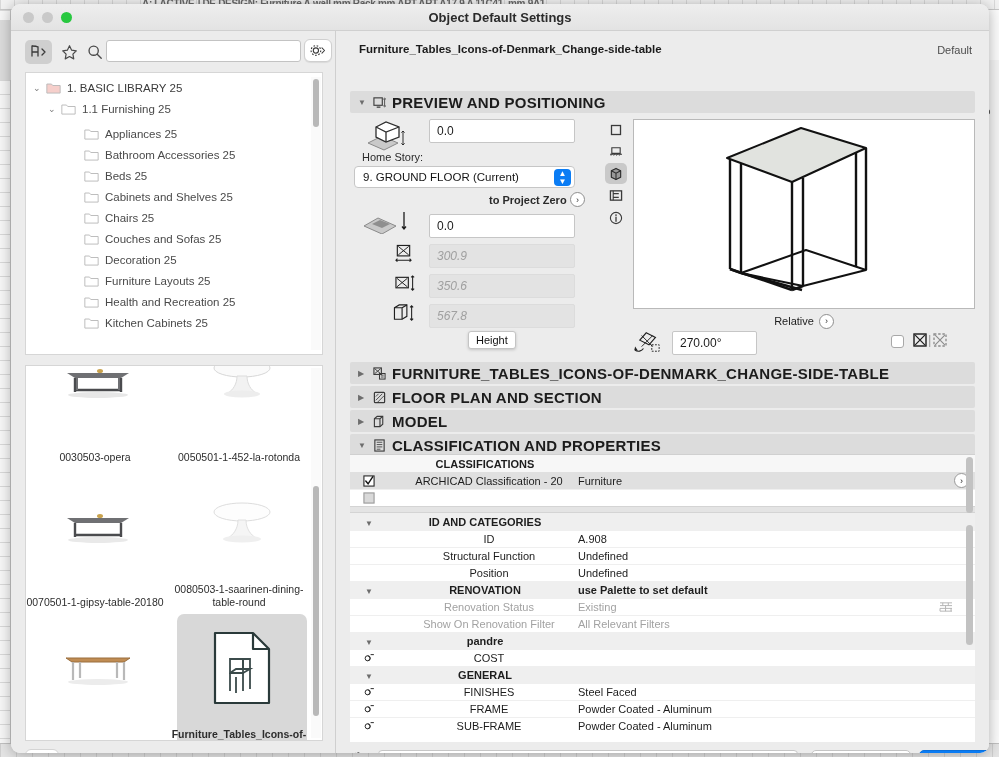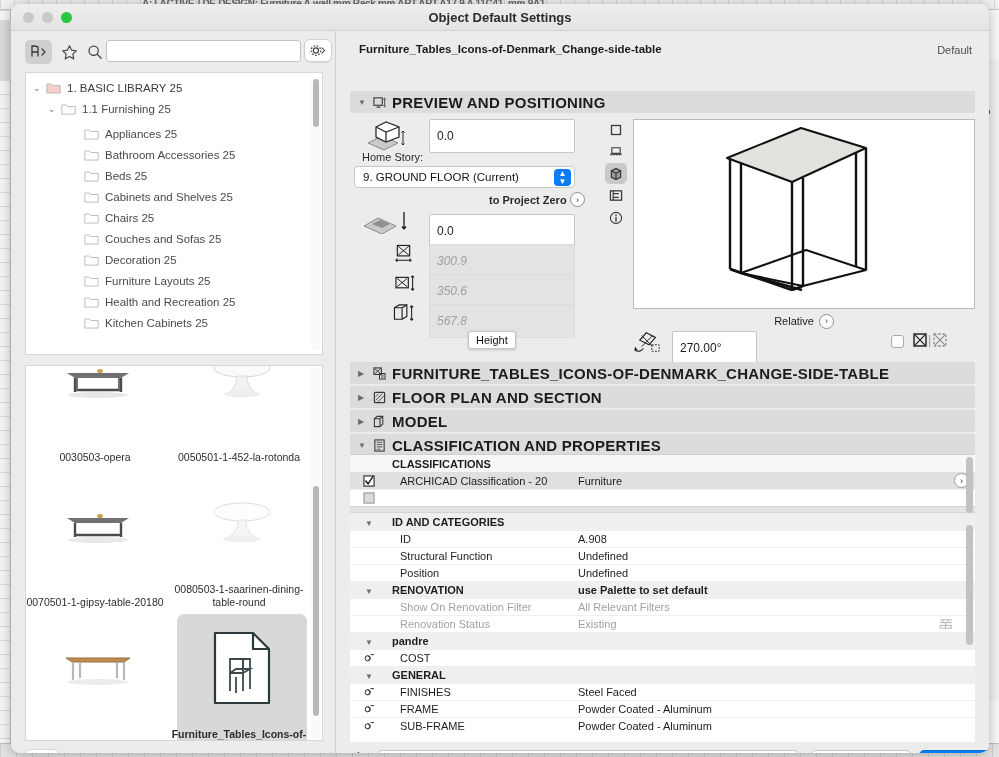--- a/index.html
+++ b/index.html
@@ -146,21 +146,21 @@
     position:absolute; left:14px; width:625px; height:22px;
     background:#dcdcdc; border-radius:2px;
     display:flex; align-items:center; padding-left:8px; gap:6px;
   }
   .sec-label { font-size:15px; font-weight:bold; letter-spacing:.25px; color:#1c1c1c; }
   .tri { width:9px; font-size:8px; color:#6d6d6d; }
 
   
   .ppBody { position:absolute; left:14px; top:85px; width:625px; height:240px; }
   .fld {
-    position:absolute; height:34px; background:#fff; border:1px solid #c6c6c6;
+    position:absolute; height:24px; background:#fff; border:1px solid #c6c6c6;
     border-radius:2px; font-size:12px; color:#1b1b1b; display:flex; align-items:center; padding-left:7px;
   }
   .fld.dis { background:#e3e3e3; border-color:#dcdcdc; color:#a0a0a0;font-style:italic; }
   .lbl { position:absolute; font-size:11px; color:#2b2b2b; }
   .combo {
     position:absolute; height:22px; background:#fff; border:1px solid #c6c6c6; border-radius:4px;
     font-size:11.5px; color:#141414; display:flex; align-items:center; padding-left:8px;
   }
   .combo .stepper {
     position:absolute; right:3px; top:2px; width:17px; height:17px; border-radius:4px;
@@ -195,21 +195,21 @@
     position:absolute; left:14px; top:423px; width:625px; height:288px;
     background:#fff; border-top:1px solid #d0d0d0; overflow:hidden;
   }
   .prow { height:17px; display:flex; align-items:center; font-size:11px; color:#1d1d1d; }
   .prow.grp { background:#efefef; font-weight:bold; }
   .prow.sub { background:#f7f7f7; font-weight:bold; }
   .prow.val { background:#fff; border-top:1px solid #efefef; }
   .prow.sel { background:#e0e0e0; }
   .prow.dim .c1,.prow.dim .c2 { color:#a2a2a2; }
   .c0 { width:38px; display:flex; align-items:center; justify-content:center; }
-  .c1 { width:190px; padding-left:4px; overflow:hidden; white-space:nowrap; }
+  .c1 { width:190px; padding-left:4px; overflow:hidden; white-space:nowrap;text-align:center; }
   .c2 { flex:1; overflow:hidden; white-space:nowrap; }
   .divider { height:7px; background:#e4e4e4; border-top:1px solid #d4d4d4; border-bottom:1px solid #d4d4d4; }
 
   
   .bottombar { position:absolute; left:0; top:711px; width:653px; height:38px; background:#ececec; }
   .pathfield {
     position:absolute; left:42px; top:8px; width:420px; height:22px;
     background:#fff; border:1px solid #c6c6c6; border-radius:4px;
     display:flex; align-items:center; gap:6px; padding:0 8px; font-size:11px;
   }
@@ -772,38 +772,38 @@
           <div class="prow grp">
             <div class="c0">
               <span><span style="font-size:8px;color:#6d6d6d;">▼</span></span>
             </div>
             <div class="c1" style="padding-left:4px;">RENOVATION</div>
             <div class="c2">use Palette to set default</div>
             <div style="margin-left:auto;display:flex;align-items:center;"></div>
           </div>
           <div class="prow val dim">
             <div class="c0"></div>
-            <div class="c1" style="padding-left:12px;">Show On Renovation Filter</div>
-            <div class="c2">All Relevant Filters</div>
-            <div style="margin-left:auto;display:flex;align-items:center;"></div>
-          </div>
-          <div class="prow val dim">
-            <div class="c0"></div>
             <div class="c1" style="padding-left:12px;">Renovation Status</div>
             <div class="c2">Existing</div>
             <div style="margin-left:auto;display:flex;align-items:center;">
               <span style="margin-right:22px;">
                 <svg width="14" height="12" viewBox="0 0 15 13">
                   <g stroke="#b0b0b0" stroke-width="1" fill="none">
                     <path d="M1 2h13M1 5h13M1 8h13M1 11h13M4 2v3M10 2v3M7 5v3M1 8v3M7 8v3M13 8v3"></path>
                   </g>
                 </svg>
               </span>
             </div>
           </div>
+          <div class="prow val dim">
+            <div class="c0"></div>
+            <div class="c1" style="padding-left:12px;">Show On Renovation Filter</div>
+            <div class="c2">All Relevant Filters</div>
+            <div style="margin-left:auto;display:flex;align-items:center;"></div>
+          </div>
           <div class="prow grp">
             <div class="c0">
               <span><span style="font-size:8px;color:#6d6d6d;">▼</span></span>
             </div>
             <div class="c1" style="padding-left:4px;">pandre</div>
             <div class="c2"></div>
             <div style="margin-left:auto;display:flex;align-items:center;"></div>
           </div>
           <div class="prow val">
             <div class="c0">

